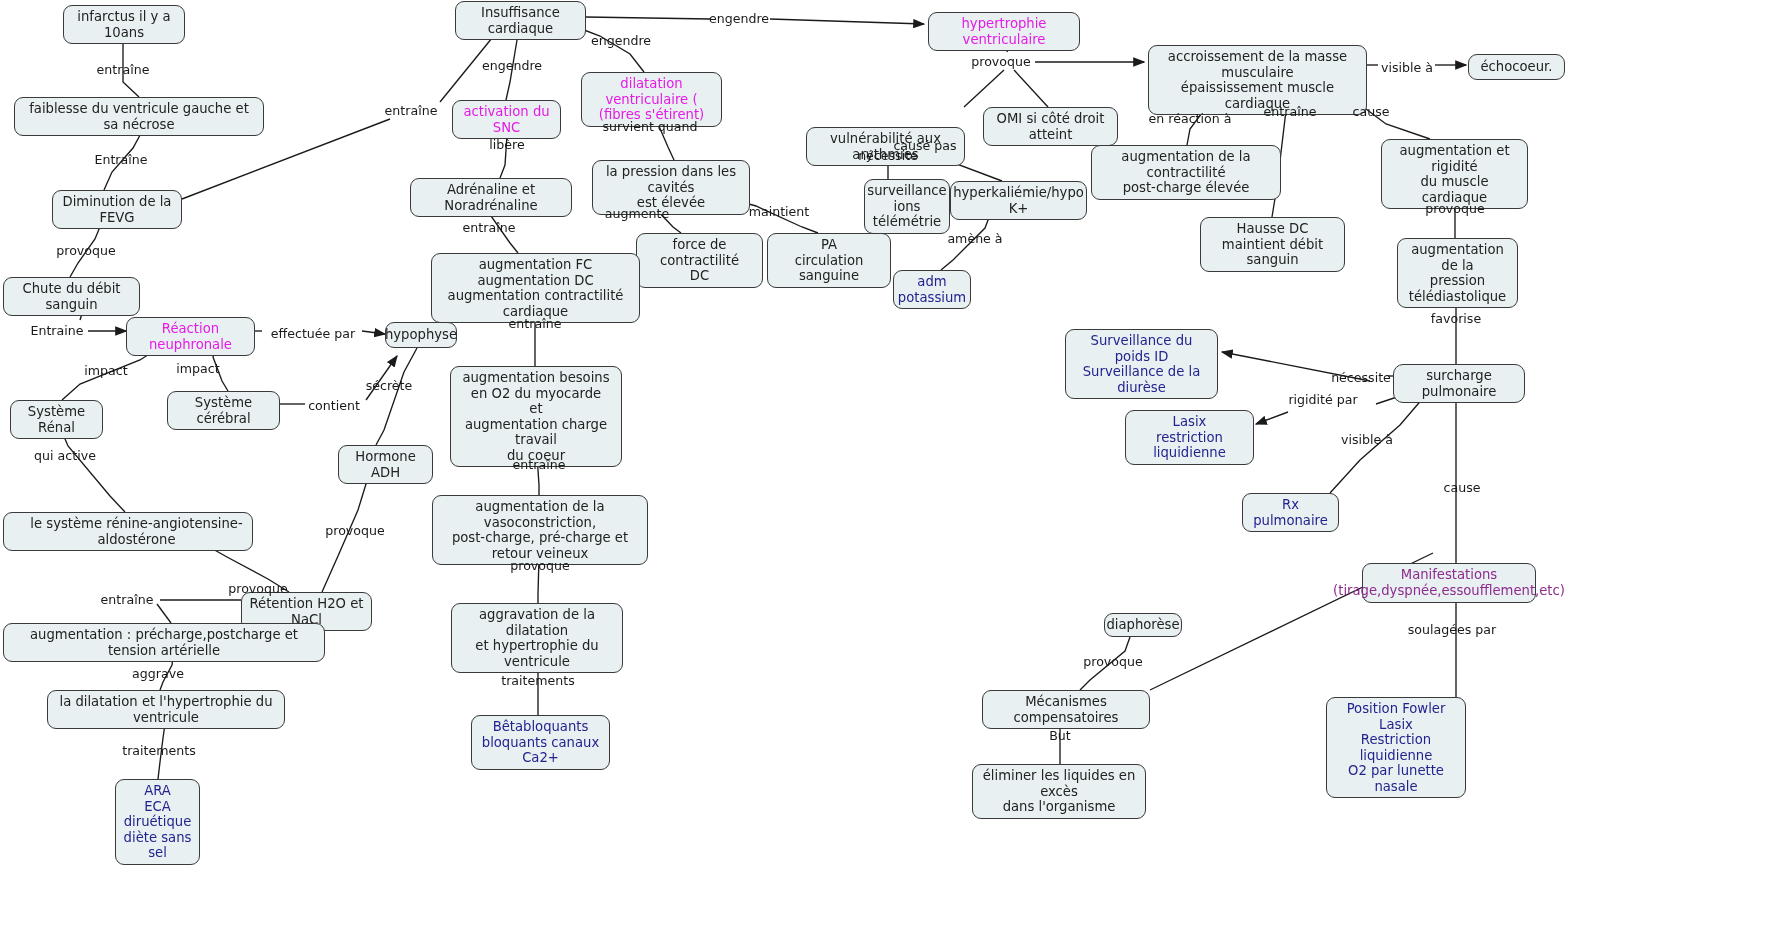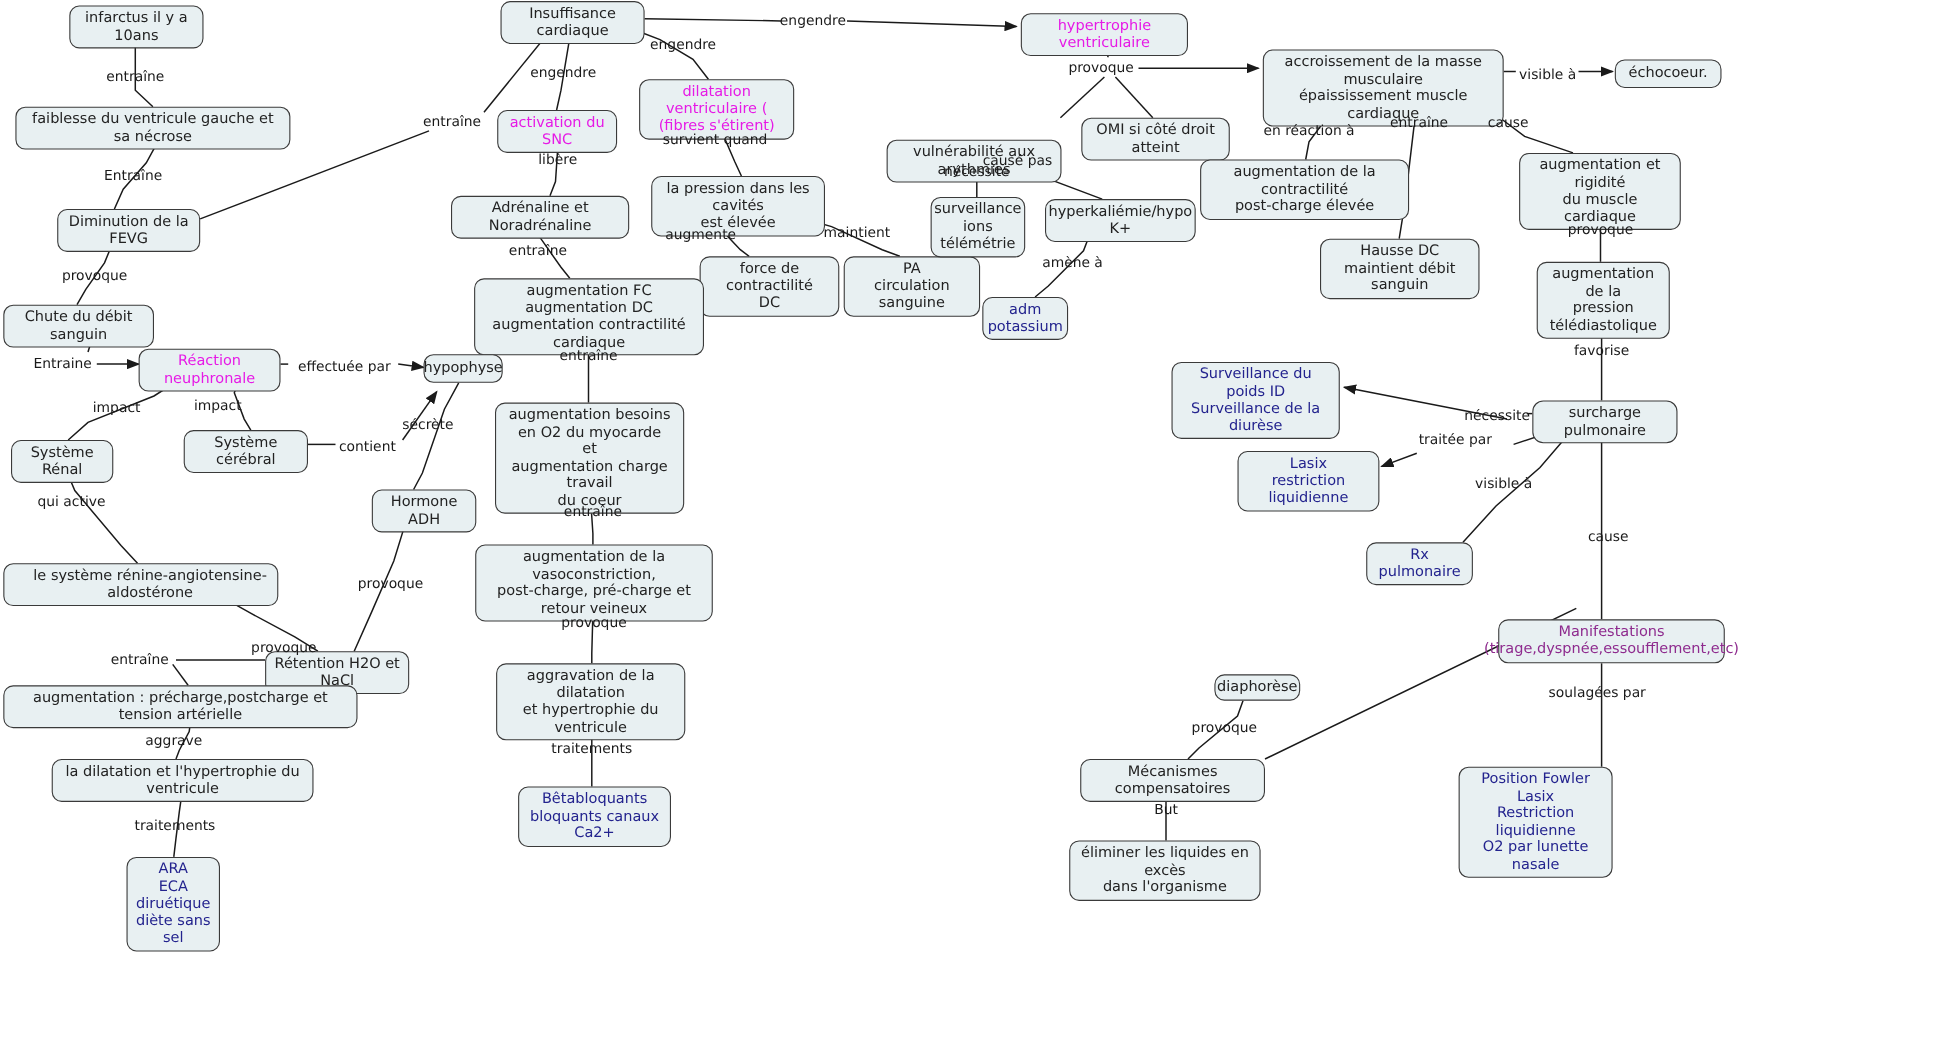--- a/index.html
+++ b/index.html
@@ -162,21 +162,21 @@
       <div class="node" style="left: 432px; top: 495px; width: 216px; min-height: 53px;">augmentation de la vasoconstriction,
 post-charge, pré-charge et
 retour veineux</div>
       <div class="node" style="left: 451px; top: 603px; width: 172px; min-height: 40px;">aggravation de la dilatation
 et hypertrophie du ventricule</div>
       <div class="node navy" style="left: 471px; top: 715px; width: 139px; min-height: 40px;">Bêtabloquants
 bloquants canaux Ca2+</div>
       <div class="node magenta" style="left: 928px; top: 12px; width: 152px; min-height: 26px;">hypertrophie ventriculaire</div>
       <div class="node" style="left: 806px; top: 107px; width: 159px; min-height: 26px; margin-top: 20px;">vulnérabilité aux arythmies</div>
       <div class="node" style="left: 983px; top: 107px; width: 135px; min-height: 26px;">OMI si côté droit atteint</div>
-      <div class="node" style="left: 846px; top: 179px; width: 86px; min-height: 40px;">surveillance ions
+      <div class="node" style="left: 864px; top: 179px; width: 86px; min-height: 40px;">surveillance ions
 télémétrie</div>
       <div class="node" style="left: 950px; top: 181px; width: 137px; min-height: 26px;">hyperkaliémie/hypo K+</div>
       <div class="node navy" style="left: 893px; top: 270px; width: 78px; min-height: 24px;">adm potassium</div>
       <div class="node" style="left: 1148px; top: 45px; width: 219px; min-height: 40px;">accroissement de la masse musculaire
 épaississement muscle cardiaque</div>
       <div class="node" style="left: 1468px; top: 54px; width: 97px; min-height: 26px;">échocoeur.</div>
       <div class="node" style="left: 1091px; top: 145px; width: 190px; min-height: 40px;">augmentation de la contractilité
 post-charge élevée</div>
       <div class="node" style="left: 1200px; top: 217px; width: 145px; min-height: 40px;">Hausse DC
 maintient débit sanguin</div>
@@ -184,21 +184,21 @@
 du muscle cardiaque</div>
       <div class="node" style="left: 1397px; top: 238px; width: 121px; min-height: 52px;">augmentation de la
 pression
 télédiastolique</div>
       <div class="node" style="left: 1393px; top: 364px; width: 132px; min-height: 26px; border-radius: 10px;">surcharge pulmonaire</div>
       <div class="node navy" style="left: 1065px; top: 329px; width: 153px; min-height: 40px;">Surveillance du poids ID
 Surveillance de la diurèse</div>
       <div class="node navy" style="left: 1125px; top: 410px; width: 129px; min-height: 40px;">Lasix
 restriction liquidienne</div>
       <div class="node navy" style="left: 1242px; top: 493px; width: 97px; min-height: 24px;">Rx pulmonaire</div>
-      <div class="node purple" style="left: 1362px; top: 563px; width: 206px; min-height: 40px;">Manifestations
+      <div class="node purple" style="left: 1362px; top: 563px; width: 174px; min-height: 40px;">Manifestations
 (tirage,dyspnée,essoufflement,etc)</div>
       <div class="node navy" style="left: 1326px; top: 697px; width: 140px; min-height: 66px;">Position Fowler
 Lasix
 Restriction liquidienne
 O2 par lunette nasale</div>
       <div class="node" style="left: 1104px; top: 613px; width: 78px; min-height: 24px;">diaphorèse</div>
       <div class="node" style="left: 982px; top: 690px; width: 168px; min-height: 24px;">Mécanismes compensatoires</div>
       <div class="node" style="left: 972px; top: 764px; width: 174px; min-height: 40px;">éliminer les liquides en excès
 dans l'organisme</div>
     </div>
@@ -235,20 +235,20 @@
       <div class="edge-label" style="left: 888px; top: 156px;">nécessite</div>
       <div class="edge-label" style="left: 925px; top: 146px;">causé pas</div>
       <div class="edge-label" style="left: 975px; top: 239px;">amène à</div>
       <div class="edge-label" style="left: 1190px; top: 119px;">en réaction à</div>
       <div class="edge-label" style="left: 1290px; top: 112px;">entraîne</div>
       <div class="edge-label" style="left: 1371px; top: 112px;">cause</div>
       <div class="edge-label" style="left: 1407px; top: 68px;">visible à</div>
       <div class="edge-label" style="left: 1455px; top: 209px;">provoque</div>
       <div class="edge-label" style="left: 1456px; top: 319px;">favorise</div>
       <div class="edge-label" style="left: 1361px; top: 378px;">nécessite</div>
-      <div class="edge-label" style="left: 1323px; top: 400px;">traitée par</div>
+      <div class="edge-label" style="left: 1323px; top: 400px;">rigidité par</div>
       <div class="edge-label" style="left: 1367px; top: 440px;">visible à</div>
       <div class="edge-label" style="left: 1462px; top: 488px;">cause</div>
       <div class="edge-label" style="left: 1452px; top: 630px;">soulagées par</div>
       <div class="edge-label" style="left: 1113px; top: 662px;">provoque</div>
       <div class="edge-label" style="left: 1060px; top: 736px;">But</div>
     </div>
 </div>
 
 </body></html>

